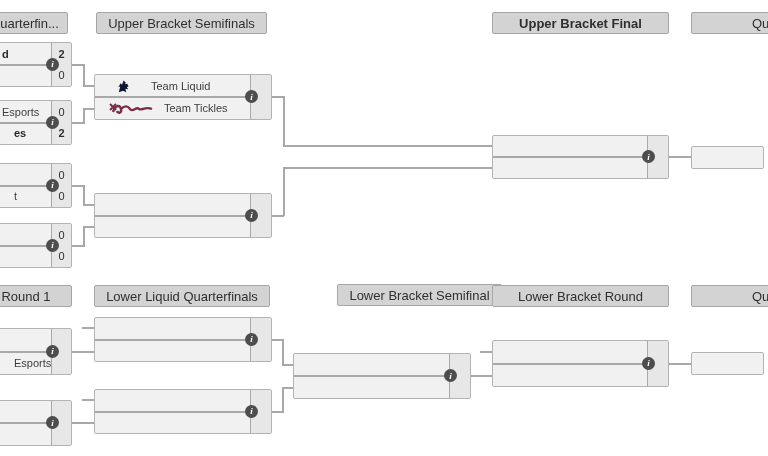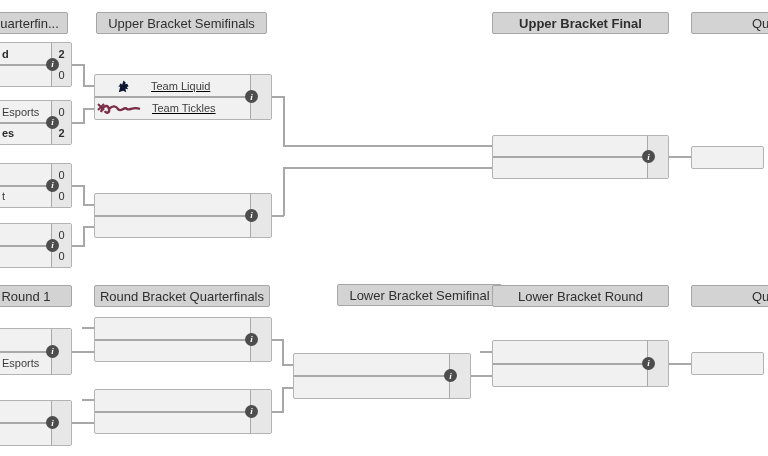--- a/index.html
+++ b/index.html
@@ -19,22 +19,22 @@
   #h-lbsf{left:293px;top:284px;width:165px;margin-left:44px;}
   #h-lbf{left:492px;top:285px;width:177px;}
   #h-q2{left:691px;top:285px;width:180px;justify-content:flex-start;padding-left:60px;}
 
   
   .match{position:absolute;background:#f1f1f1;border:1px solid #b3b3b3;border-radius:2px;
          box-sizing:border-box;z-index:2;}
   .m-left{left:-108px;width:180px;}
   .m-mid{width:178px;}
   .row{position:absolute;left:0;display:flex;align-items:center;overflow:hidden;}
-  .rt{top:0;height:50%;} .rb{top:50%;height:50%;}
-  .m-left .row{right:19px;} .m-mid .row{right:20px;text-decoration:underline;} .m-fin .row{right:20px;}
+  .rt{top:0;height:50%;} .rb{top:50%;height:50%;margin-left:12px;}
+  .m-left .row{right:19px;} .m-mid .row{right:20px;} .m-fin .row{right:20px;}
   .nm{font-size:11px;color:#3d3d3d;white-space:nowrap;}
   .m-left .nm{padding-left:109px;}
   .b{font-weight:bold;color:#2a2a2a;}
   .divline{position:absolute;left:0;right:0;top:50%;margin-top:-1px;height:2px;background:#a8a8a8;}
   .scol{position:absolute;top:0;bottom:0;right:0;background:#e7e7e7;border-left:1px solid #a8a8a8;
         display:flex;flex-direction:column;}
   .m-left .scol{width:19px;} .m-mid .scol,.m-fin .scol{width:20px;}
   .sc{height:50%;display:flex;align-items:center;justify-content:center;font-size:11px;color:#2f2f2f;}
   .icon-info{position:absolute;top:50%;margin-top:-7px;width:13px;height:13px;border-radius:50%;
              background:#4d4d4d;color:#fff;display:flex;align-items:center;justify-content:center;
@@ -67,21 +67,21 @@
 </head>
 <body>
 
 <div id="stage">
 
   <div class="hdr" id="h-ubqf">Quarterfin...</div>
   <div class="hdr" id="h-ubsf">Upper Bracket Semifinals</div>
   <div class="hdr" id="h-ubf">Upper Bracket Final</div>
   <div class="hdr" id="h-q1">Qu</div>
   <div class="hdr" id="h-r1">Round 1</div>
-  <div class="hdr" id="h-lbqf">Round Bracket Quarterfinals</div>
+  <div class="hdr" id="h-lbqf">Lower Liquid Quarterfinals</div>
   <div class="hdr" id="h-lbsf">Lower Bracket Semifinal</div>
   <div class="hdr" id="h-lbf">Lower Bracket Round</div>
   <div class="hdr" id="h-q2">Qu</div>
 
   <div class="ln" style="left:71px;top:63.5px;width:14px;height:2px;"></div>
   <div class="ln" style="left:83px;top:63.5px;width:2px;height:23px;"></div>
   <div class="ln" style="left:83px;top:84.5px;width:12px;height:2px;"></div>
   <div class="ln" style="left:71px;top:121.5px;width:14px;height:2px;"></div>
   <div class="ln" style="left:83px;top:107.5px;width:2px;height:16px;"></div>
   <div class="ln" style="left:83px;top:107.5px;width:12px;height:2px;"></div>

